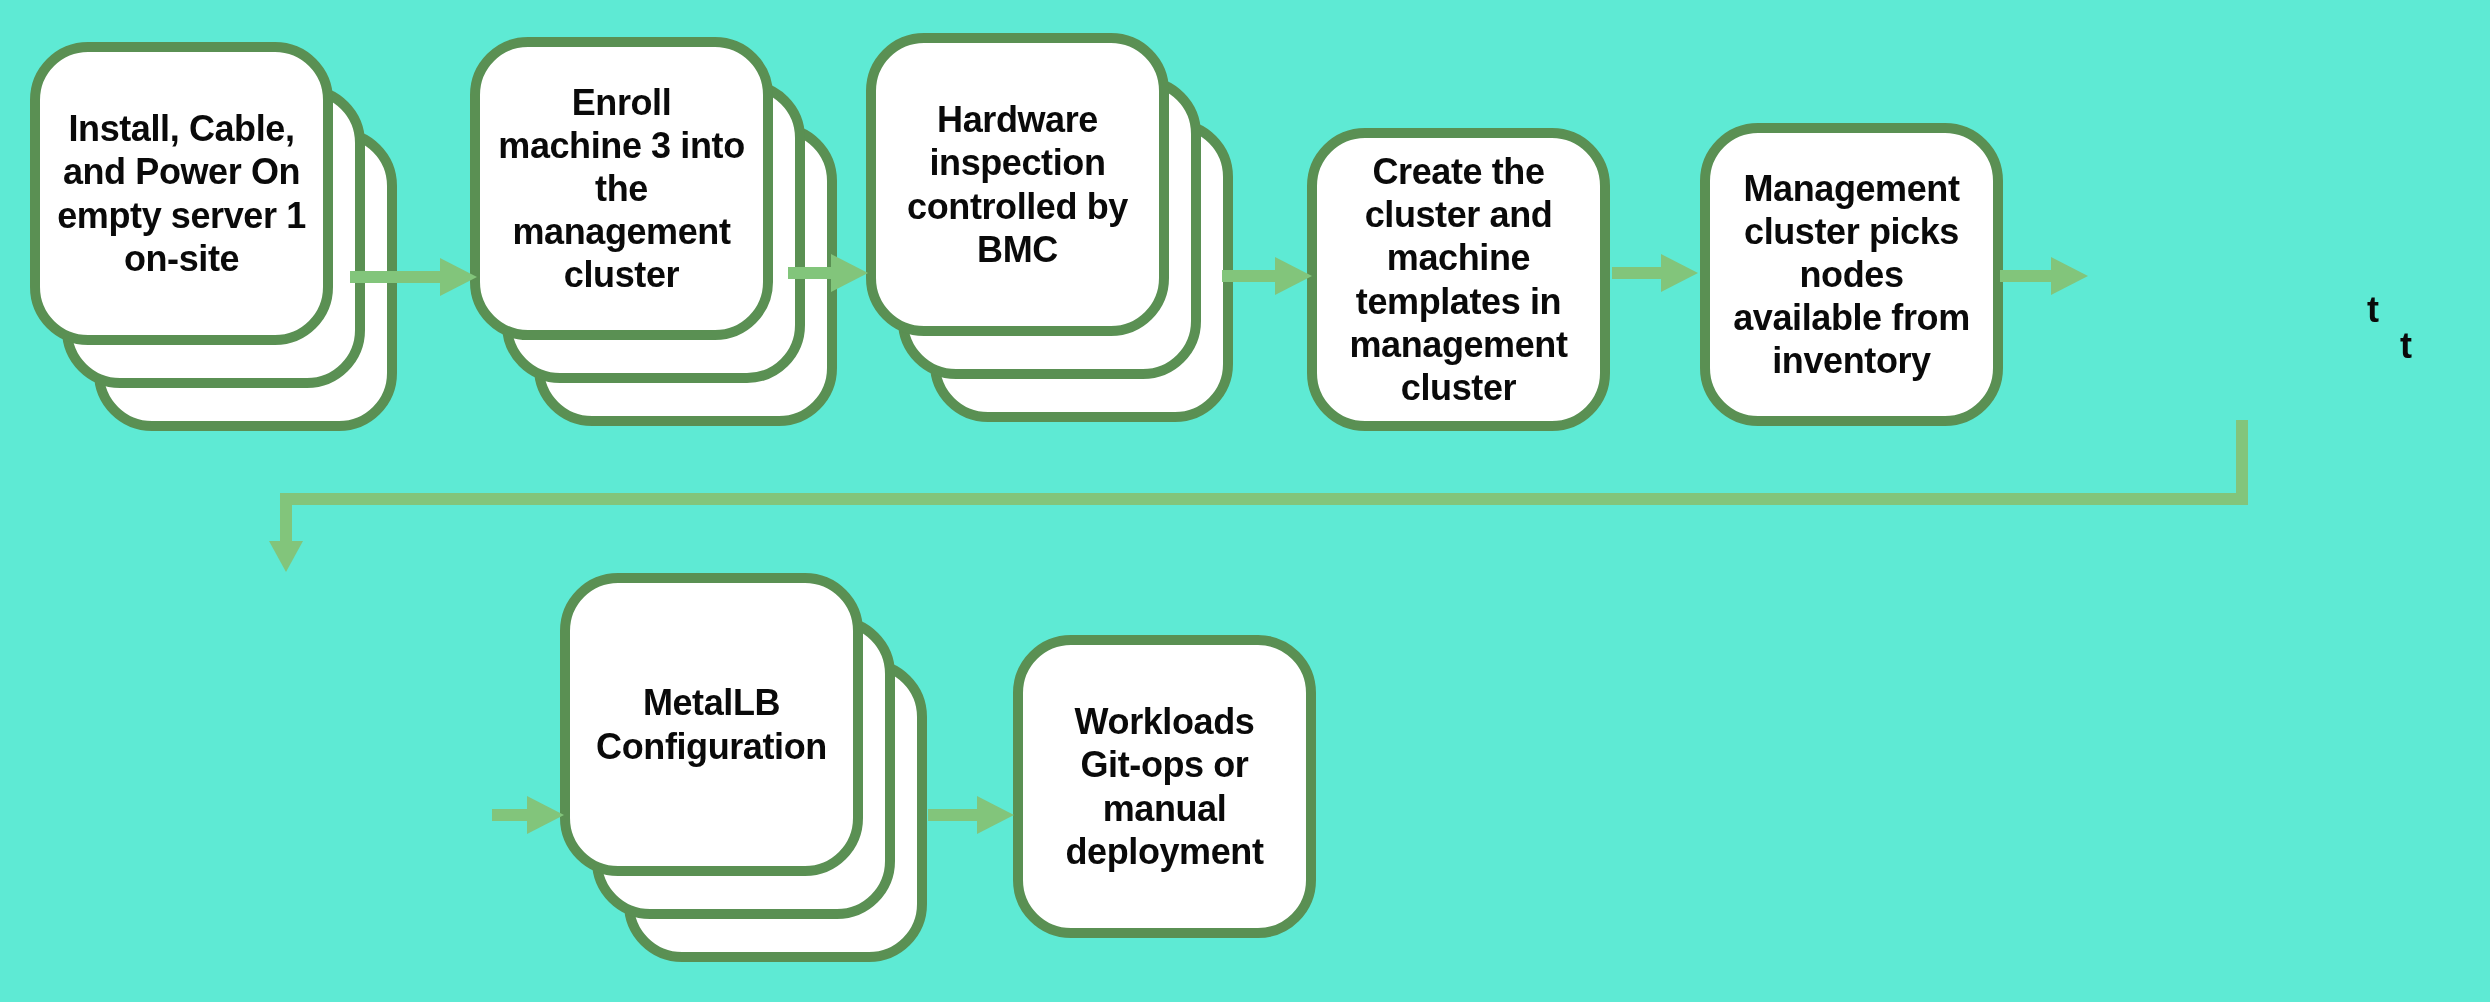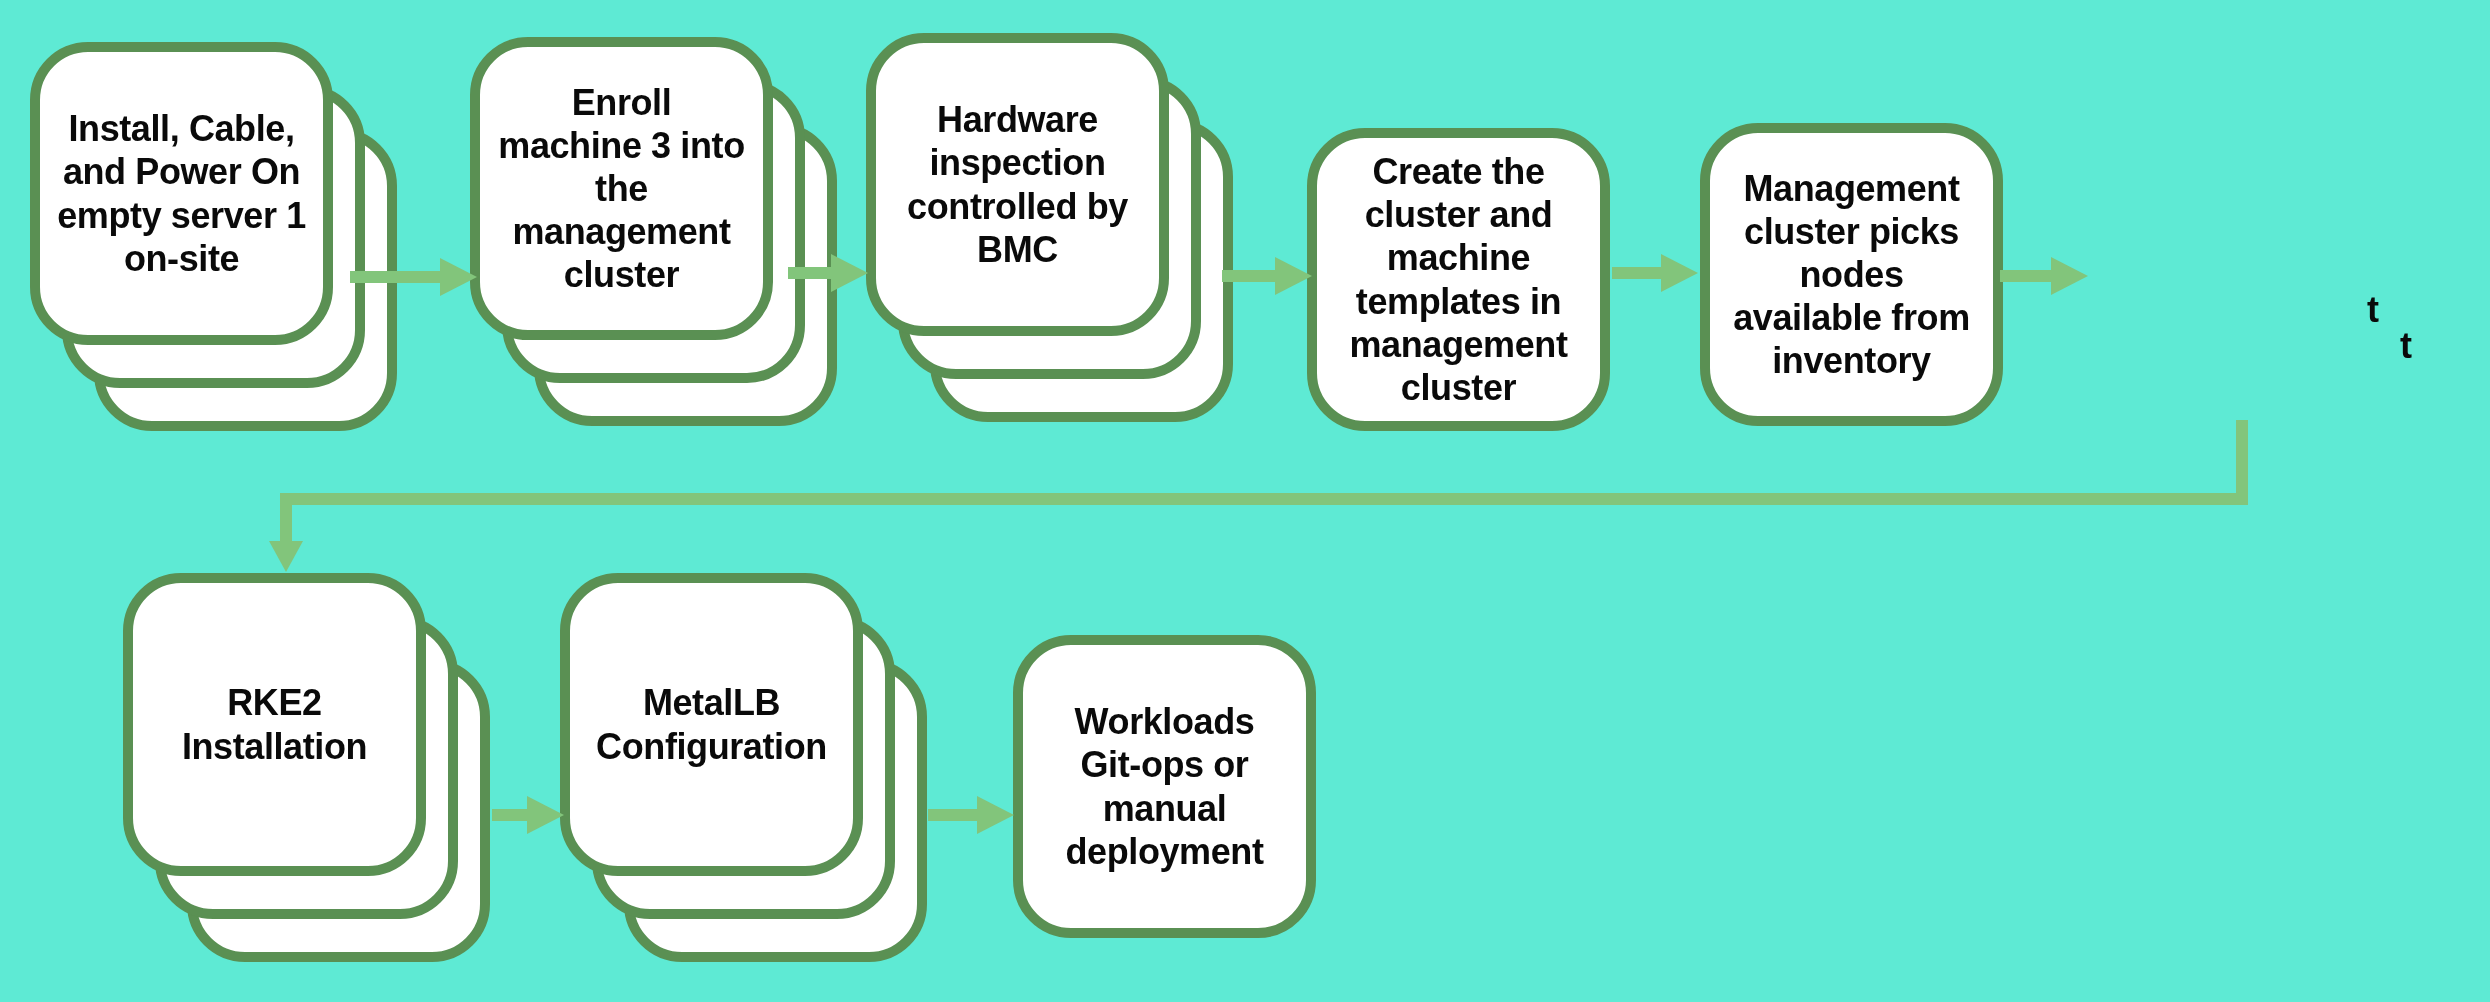--- a/index.html
+++ b/index.html
@@ -97,28 +97,20 @@
     </div>
     <div class="node" style="left: 1700px; top: 123px;">
       <div class="card front">
         <span class="label">Management
 cluster picks
 nodes
 available from
 inventory</span>
       </div>
     </div>
-    <div class="node stacked" style="left: 123px; top: 573px;">
-      <div class="card layer3"></div>
-      <div class="card layer2"></div>
-      <div class="card front">
-        <span class="label">RKE2
-Installation</span>
-      </div>
-    </div>
     <div class="node" style="left: 1013px; top: 635px;">
       <div class="card front">
         <span class="label">Workloads
 Git-ops or
 manual
 deployment</span>
       </div>
     </div>
     <div class="node stacked" style="left: 560px; top: 573px;">
       <div class="card layer3"></div>

